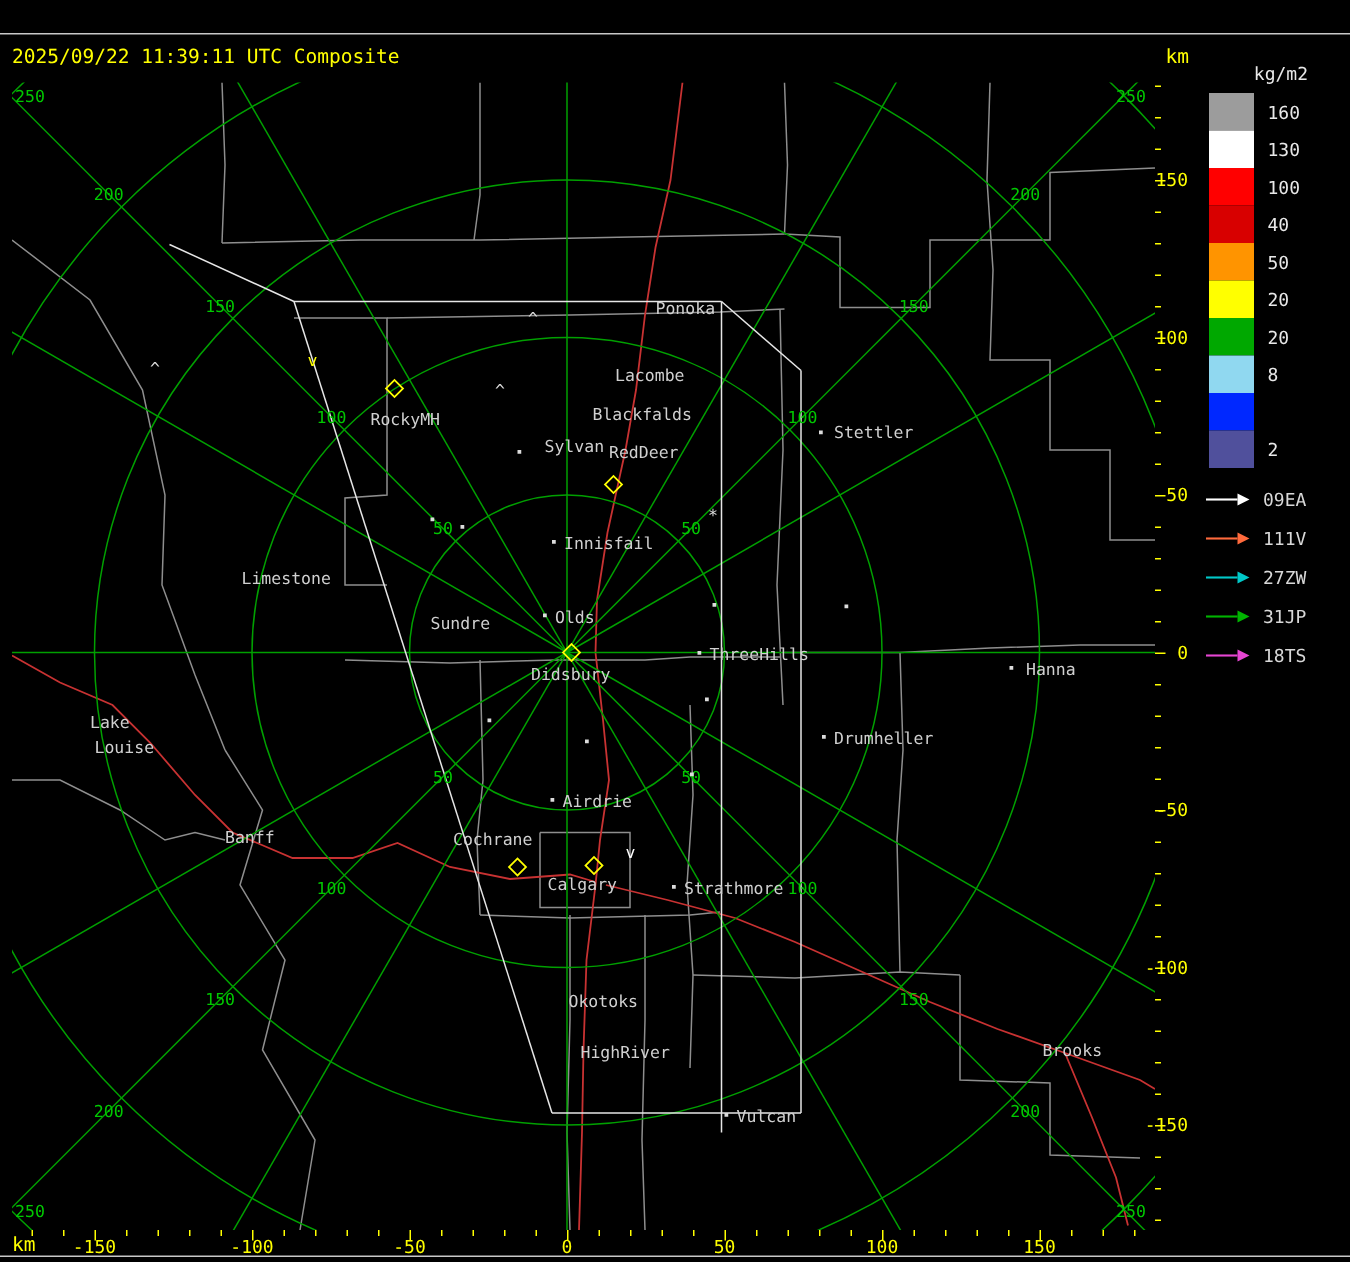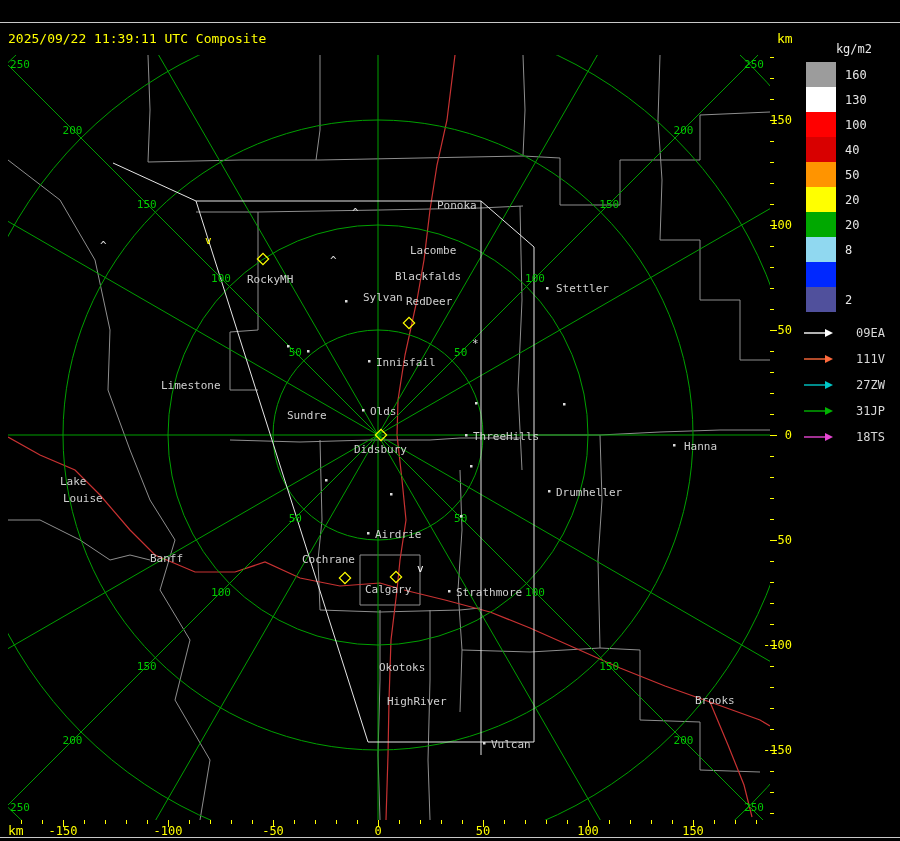--- a/index.html
+++ b/index.html
@@ -22,21 +22,21 @@
   .xlab { text-align:center; }
   .cb-unit { position:absolute; left:806px; top:42px; width:66px; text-align:right;
              color:#e8e8e8; font-size:12px; }
   #cb-swatches { position:absolute; left:806px; top:62px; }
   .cb-row { display:flex; align-items:center; height:25px; }
   .cb-sw { width:30px; height:25px; flex:none; }
   .cb-lb { color:#e8e8e8; font-size:12px; margin-left:9px; }
   #radar-legend { position:absolute; left:804px; top:320px; }
   .leg-row { display:flex; align-items:center; height:26px; }
   .leg-row svg { flex:none; }
-  .leg-lb { color:#d8d8d8; font-size:12px; margin-left:22px; }
+  .leg-lb { color:#d8d8d8; font-size:12px; margin-left:8px; }
 </style>
 </head>
 <body>
 
 <div class="screen">
   <div class="hline top"></div>
 
   <div class="timestamp">2025/09/22 11:39:11 UTC Composite</div>
   <div class="km-right">km</div>
   <div class="km-bottom">km</div>

